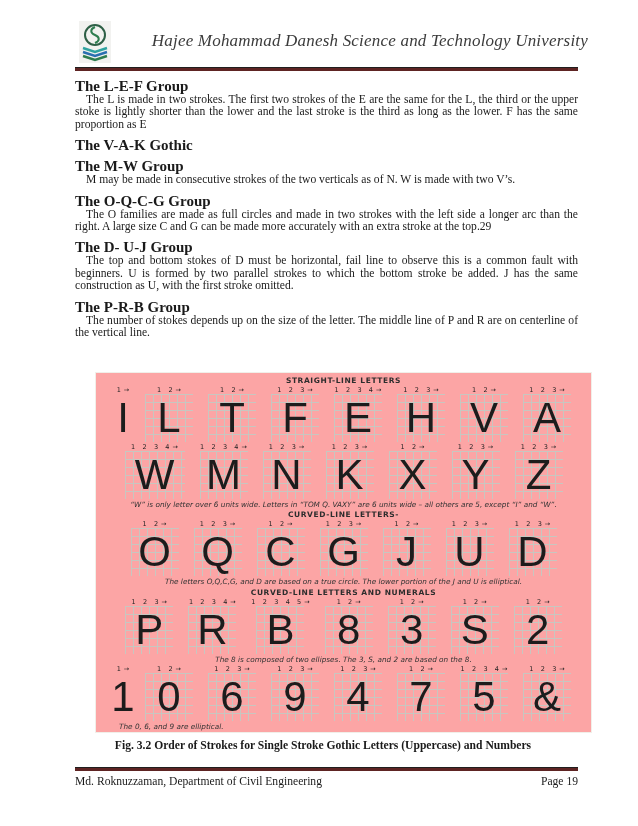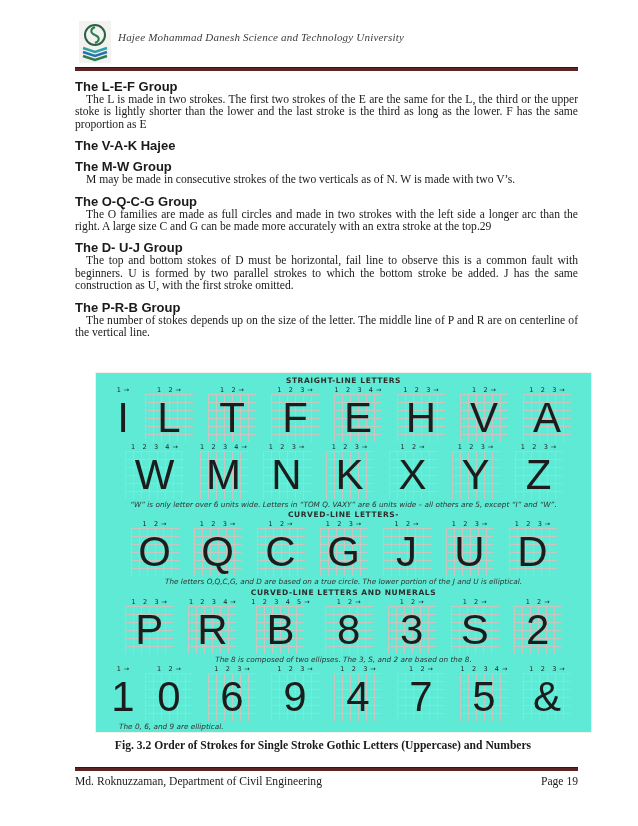--- a/index.html
+++ b/index.html
@@ -7,43 +7,43 @@
   .page {
     position:relative; width:638px; height:826px; background:#ffffff;
     overflow:hidden; margin:0 auto; color:#1a1a1a;
   }
 
   
   .logo { position:absolute; left:79px; top:21px; width:32px; height:42px; background:#f2f2f0; }
   .header-title {
     position:absolute; left:118px; top:31px; width:470px;
     font-family:"Liberation Serif", serif; font-style:italic;
-    font-size:11px; color:#3c3c3c; letter-spacing:0.2px; white-space:nowrap;
+    font-size:17px; color:#3c3c3c; letter-spacing:0.2px; white-space:nowrap;text-align:right;
   }
   .header-rule {
     position:absolute; left:75px; top:67px; width:503px; height:3px;
     border-top:1px solid #1f1f1f;
   }
 
   
   .content { position:absolute; left:75px; top:72px; width:503px; }
   .section { margin-bottom:3px; }
   .section h3 {
-    margin:8px 0 0 0; font-size:13px; font-weight:bold; line-height:13px;
-    font-family:Liberation Sans, sans-serif;
+    margin:8px 0 0 0; font-size:15px; font-weight:bold; line-height:13px;
+    font-family:Liberation Serif, serif;
   }
   .section p {
     margin:1px 0 0 0; font-size:11.6px; line-height:12.4px;
     text-align:justify; text-indent:11px;
   }
 
   
   .figure {
     position:absolute; left:95px; top:372px; width:497px; height:361px;
-    background:#5eead4; box-shadow:0 0 0 1px #f1efe9 inset;
+    background:#fca5a5; box-shadow:0 0 0 1px #f1efe9 inset;
     display:flex; flex-direction:column; justify-content:space-between;
     padding:3px 2px 2px 2px; box-sizing:border-box;
   }
   .fig-title {
     text-align:center; font-family:"DejaVu Sans", sans-serif;
     font-size:7.5px; font-weight:bold; letter-spacing:0.6px; color:#2d2d2d;
     line-height:9px; margin-top:1px;
   }
   .fig-row {
     display:flex; justify-content:center; align-items:flex-end; gap:15px;
@@ -108,21 +108,21 @@
   </div>
   <div class="header-title">Hajee Mohammad Danesh Science and Technology University</div>
   <div class="header-rule" style="background:#5e2423;"></div>
 
   <div class="content">
       <div class="section">
         <h3>The L-E-F Group</h3>
         <p>The L is made in two strokes. The first two strokes of the E are the same for the L, the third or the upper stoke is lightly shorter than the lower and the last stroke is the third as long as the lower. F has the same proportion as E</p>
       </div>
       <div class="section">
-        <h3>The V-A-K Hajee</h3>
+        <h3>The V-A-K Gothic</h3>
       </div>
       <div class="section">
         <h3>The M-W Group</h3>
         <p>M may be made in consecutive strokes of the two verticals as of N. W is made with two V’s.</p>
       </div>
       <div class="section">
         <h3>The O-Q-C-G Group</h3>
         <p>The O families are made as full circles and made in two strokes with the left side a longer arc than the right. A large size C and G can be made more accurately with an extra stroke at the top.29</p>
       </div>
       <div class="section">

